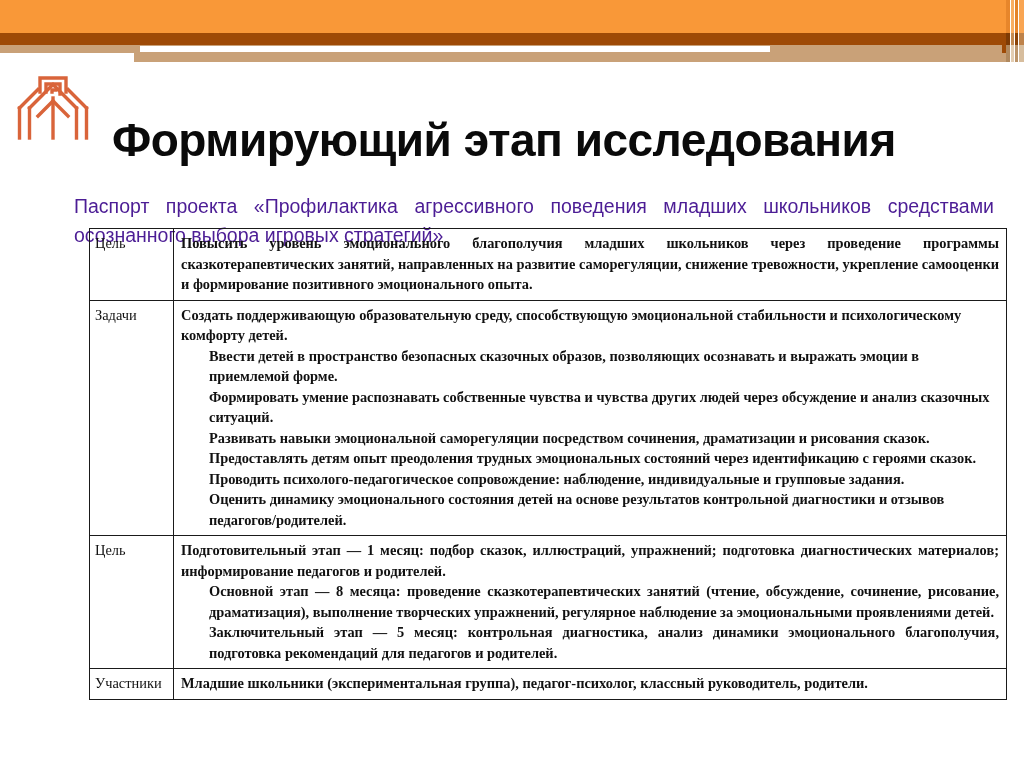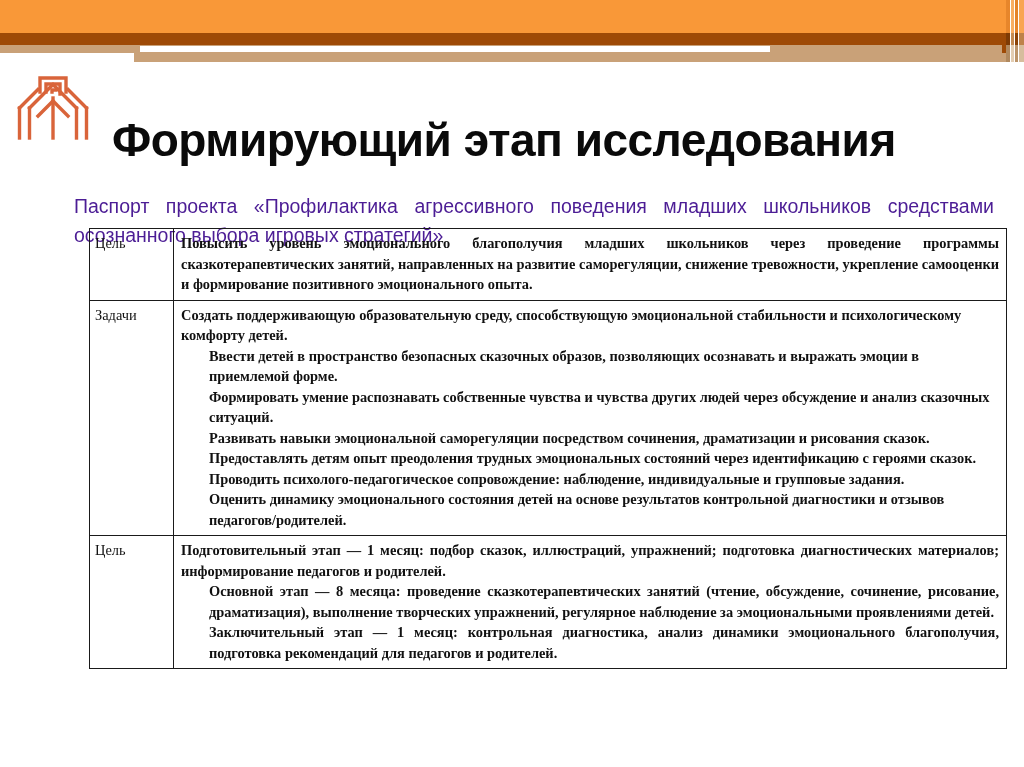--- a/index.html
+++ b/index.html
@@ -198,19 +198,25 @@
         <span class="cell-line">Проводить психолого-педагогическое сопровождение: наблюдение, индивидуальные и групповые задания.</span>
         <span class="cell-line">Оценить динамику эмоционального состояния детей на основе результатов контрольной диагностики и отзывов педагогов/родителей.</span>
       </td>
     </tr>
 
     <tr>
       <td class="label-cell">Цель</td>
       <td class="body-cell">
         <span class="cell-line cell-just">Подготовительный этап — 1 месяц: подбор сказок, иллюстраций, упражнений; подготовка диагностических материалов; информирование педагогов и родителей.</span>
         <span class="cell-line cell-just">Основной этап — 8 месяца: проведение сказкотерапевтических занятий (чтение, обсуждение, сочинение, рисование, драматизация), выполнение творческих упражнений, регулярное наблюдение за эмоциональными проявлениями детей.</span>
-        <span class="cell-line cell-just">Заключительный этап — 1 месяц: контрольная диагностика, анализ динамики эмоционального благополучия, подготовка рекомендаций для педагогов и родителей.</span>
-      </td>
-    </tr>
-
+        <span class="cell-line cell-just">Заключительный этап — 5 месяц: контрольная диагностика, анализ динамики эмоционального благополучия, подготовка рекомендаций для педагогов и родителей.</span>
+      </td>
+    </tr>
+
+    <tr>
+      <td class="label-cell">Участники</td>
+      <td class="body-cell">
+        <span class="cell-line">Младшие школьники (экспериментальная группа), педагог-психолог, классный руководитель, родители.</span>
+      </td>
+    </tr>
 
   </tbody>
 </table>
 
 </body></html>

